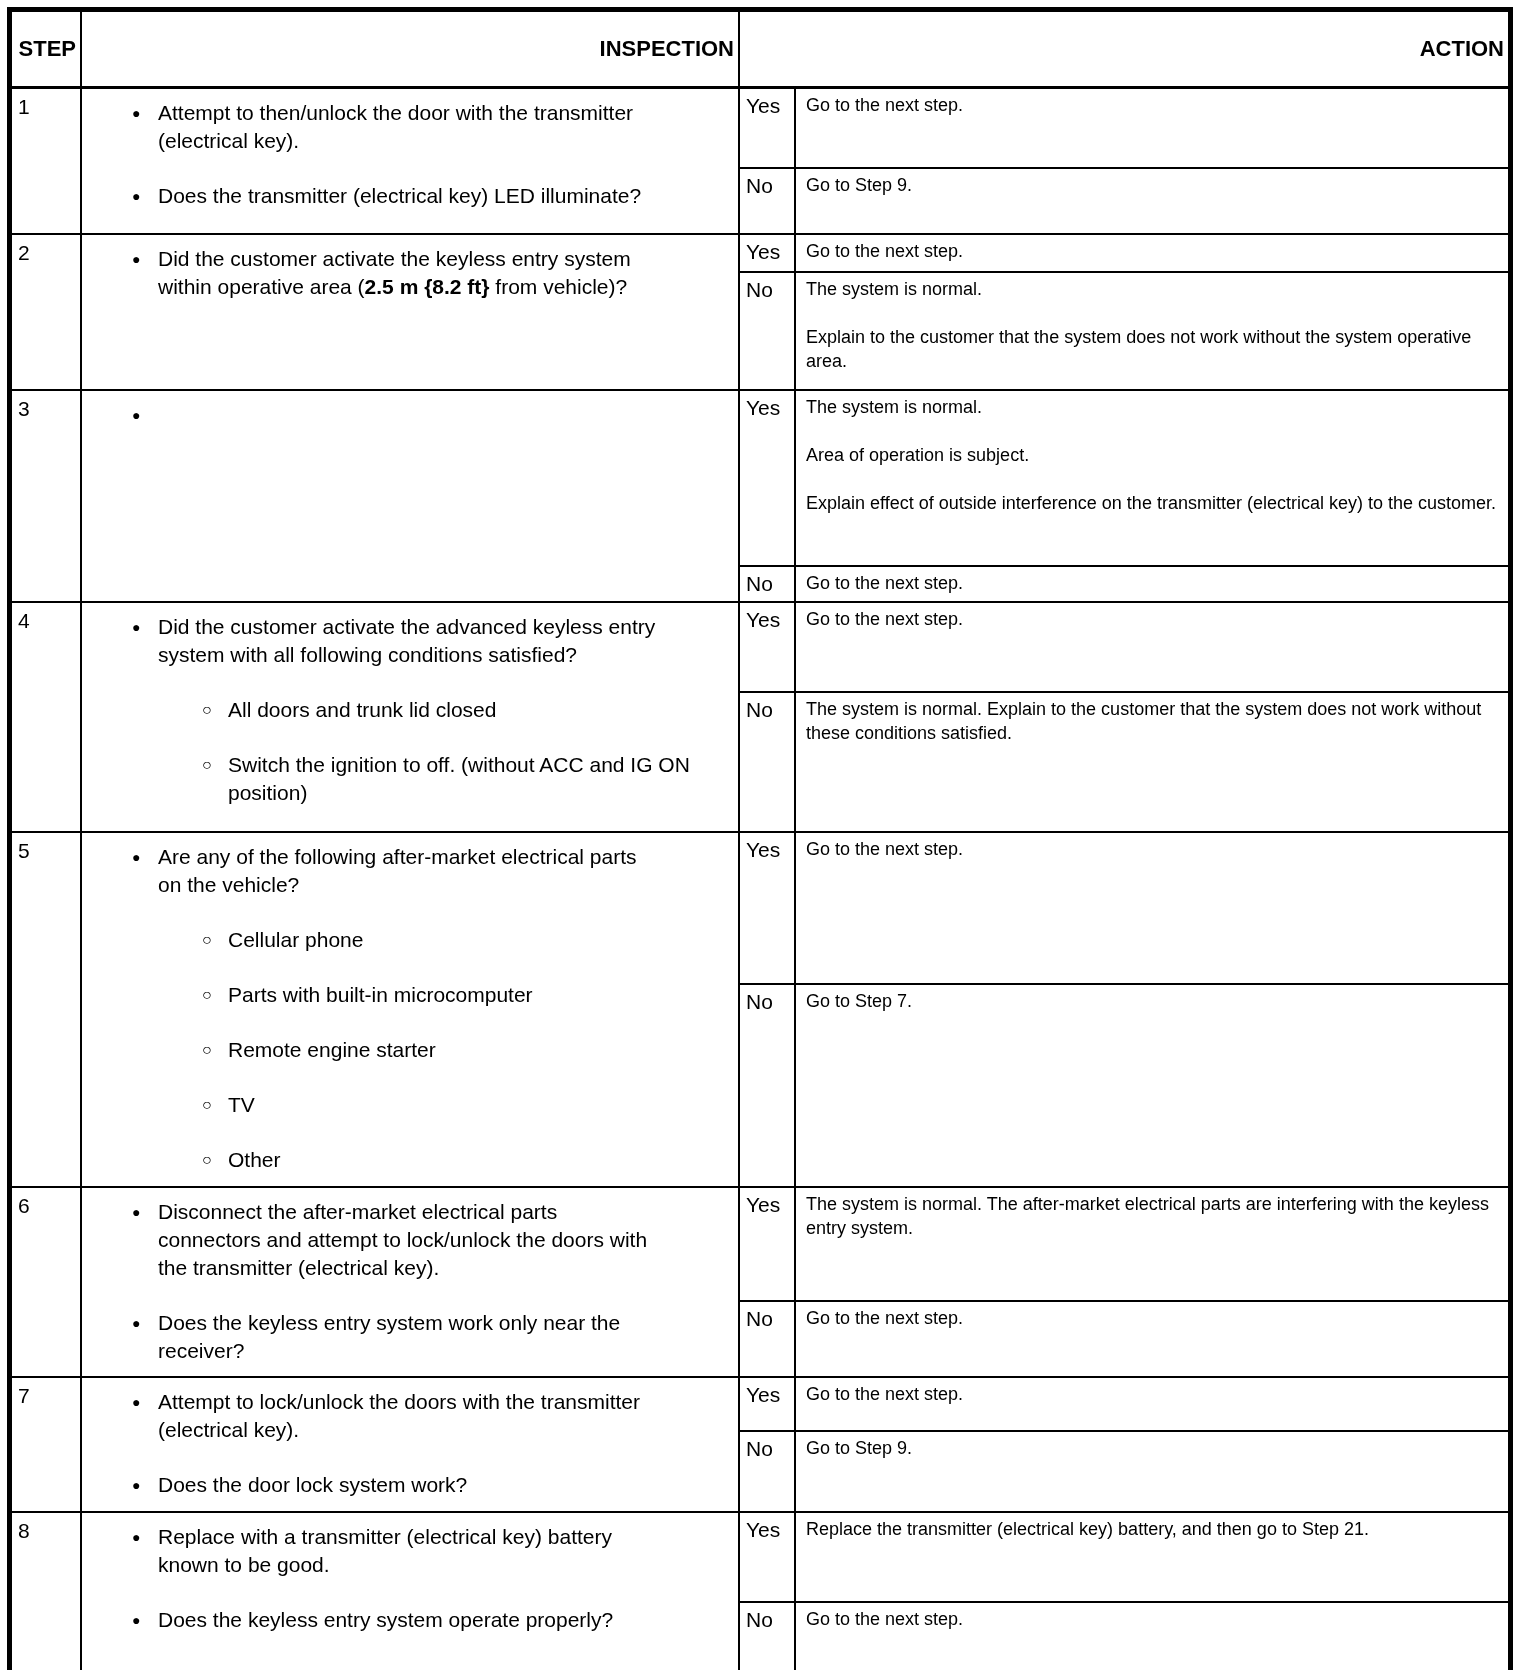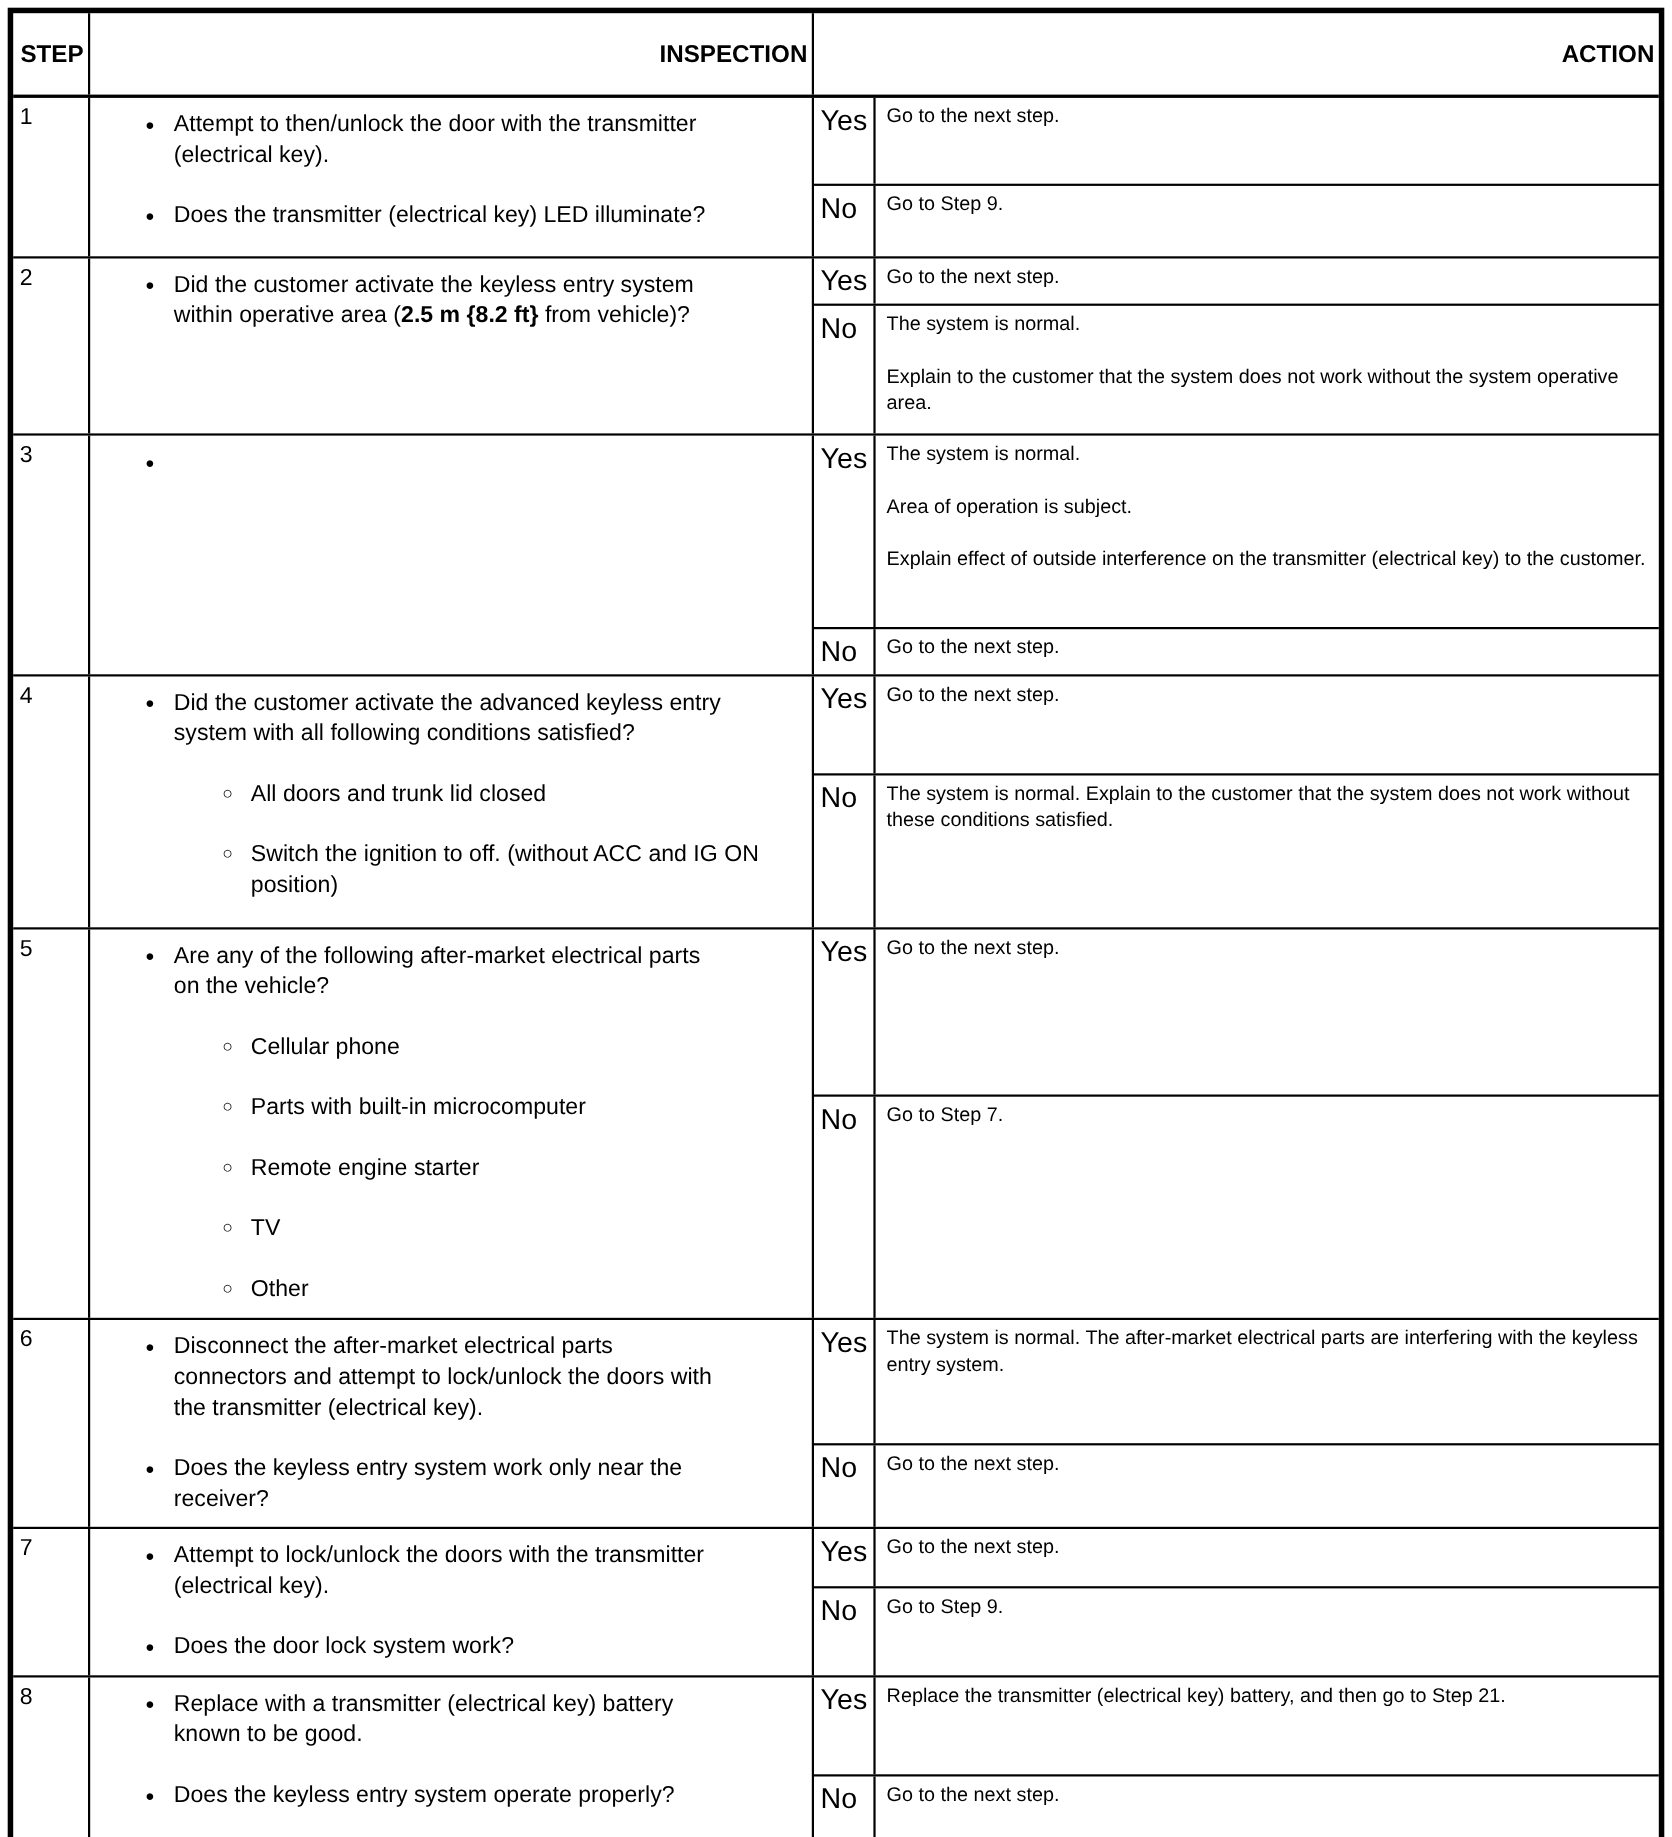--- a/index.html
+++ b/index.html
@@ -27,21 +27,21 @@
   .marker { flex: none; width: 26px; }
   .marker.dot { font-size: 14px; line-height: 28px; }
   .marker.circ { font-weight: bold; font-size: 16px; line-height: 28px; }
   .itext { max-width: 505px; }
   .b { font-weight: bold; }
 
   .action-col { flex: 1; display: flex; flex-direction: column; }
   .arow { display: flex; align-items: stretch; }
   .arow + .arow { border-top: 2px solid #000; }
   .arow:last-child { flex: 1; }
-  .yn { width: 56px; flex: none; border-right: 2px solid #000; padding: 5px 6px; font-size: 26px; }
+  .yn { width: 56px; flex: none; border-right: 2px solid #000; padding: 5px 6px; font-size: 21px; }
   .atext { flex: 1; padding: 5px 10px; font-size: 18px; line-height: 1.33; white-space: pre-line; max-width: 740px; }
 </style>
 </head>
 <body>
 
 <div class="page">
   <div class="ttable">
 
     <div class="hdr">
       <div class="col-step">STEP</div>

